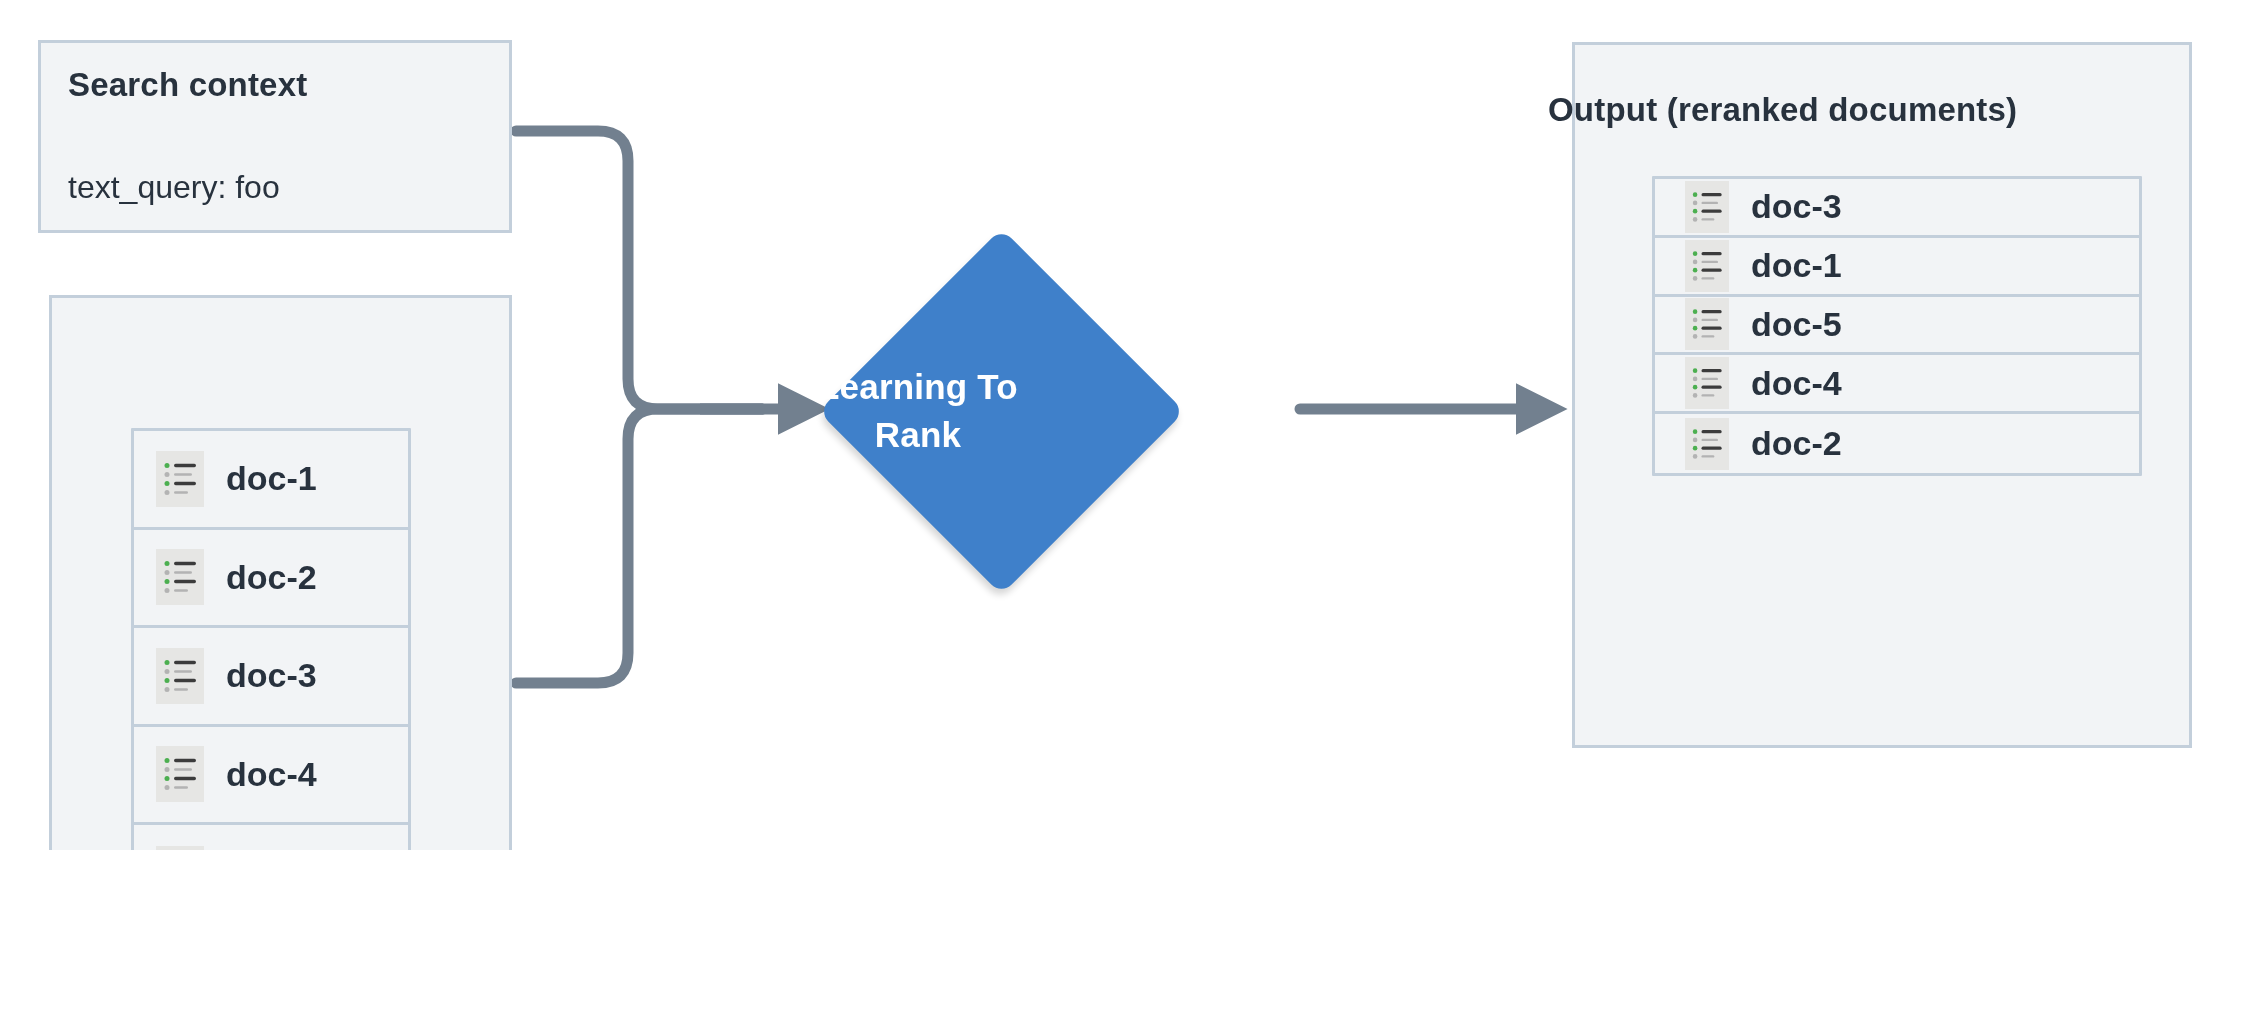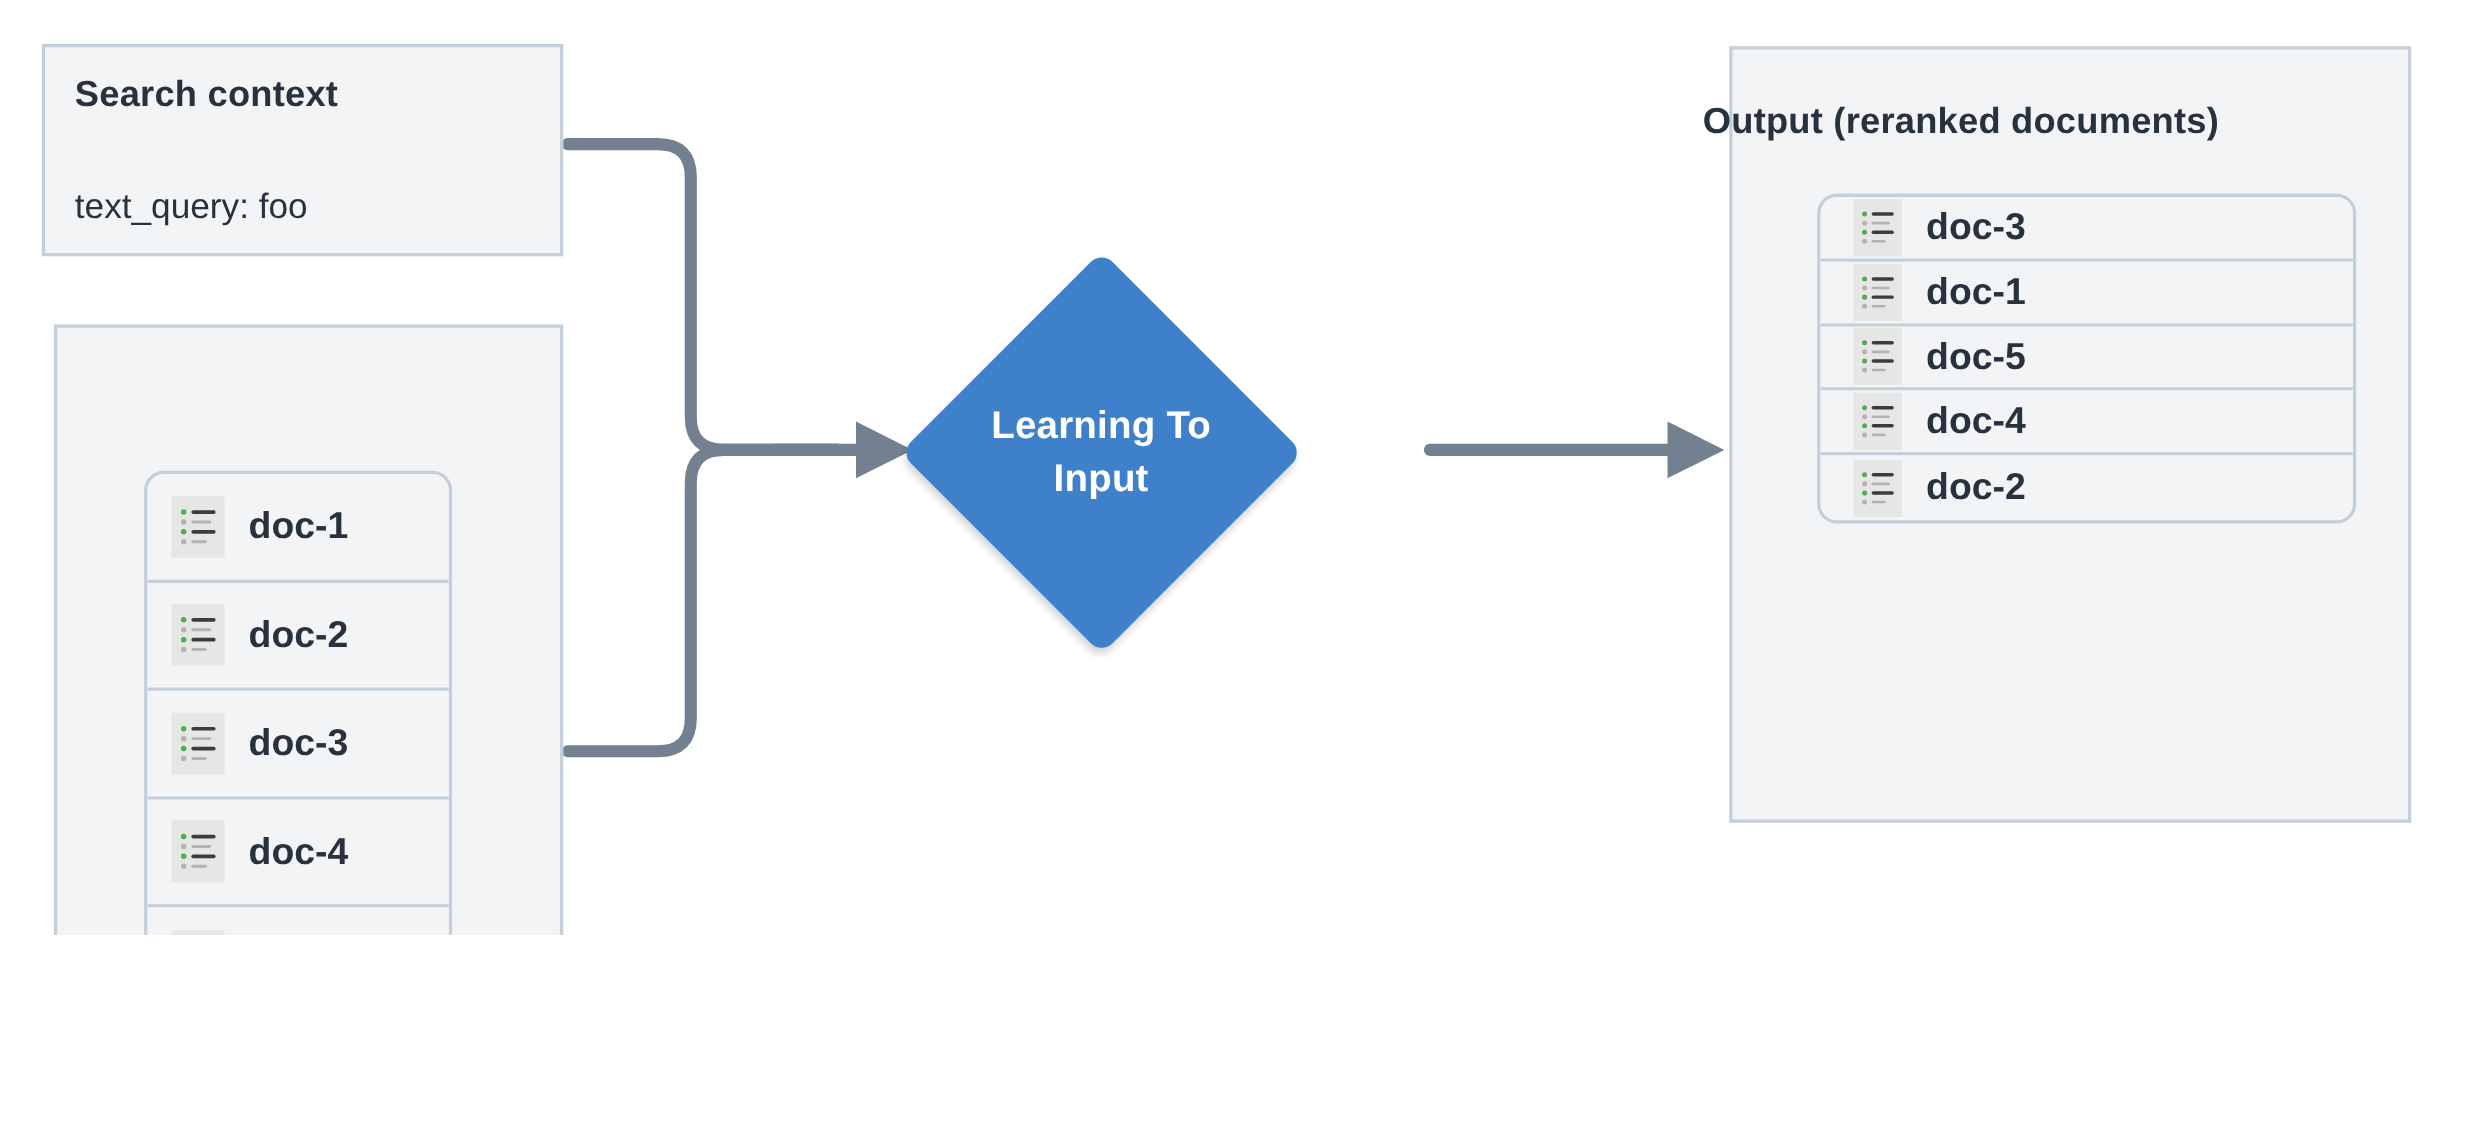--- a/index.html
+++ b/index.html
@@ -87,21 +87,21 @@
     left: 1548px;
     top: 91px;
     font-size: 33px;
   }
 
   
   .doc-list {
     position: absolute;
     box-sizing: border-box;
     border: 3px solid #c3cfdb;
-    border-radius: 18px;
+    border-radius: 1px;
     background: #f2f4f6;
     overflow: hidden;
   }
   #input-doc-list {
     left: 131px;
     top: 428px;
     width: 280px;
     height: 447px;
   }
   #output-doc-list {
@@ -160,21 +160,20 @@
     box-shadow: 3px 5px 7px rgba(0,0,0,0.16);
   }
   #ltr-label {
     position: absolute;
     left: 0;
     top: 0;
     width: 366px;
     height: 366px;
     display: flex;
     align-items: center;
-    justify-content: center;
     text-align: center;
     color: #ffffff;
     font-weight: bold;
     font-size: 35px;
     line-height: 1.36;
     letter-spacing: 0.2px;
     pointer-events: none;
   }
 
   
@@ -285,21 +284,21 @@
         </svg>
         <span class="doc-label">doc-5</span>
       </div>
     </div>
 
   <div id="ltr-diamond-wrap">
     <div id="ltr-diamond"></div>
     <div id="ltr-label">
       <span>
         <span>Learning To</span><br>
-        <span>Input</span>
+        <span>Rank</span>
       </span>
     </div>
   </div>
 
   <div class="panel" id="output-box"></div>
   <div class="panel-title" id="output-title">Output (reranked documents)</div>
 
   <div class="doc-list" id="output-doc-list">
       <div class="doc-row">
         <svg viewBox="0 0 48 56" class="doc-icon">

